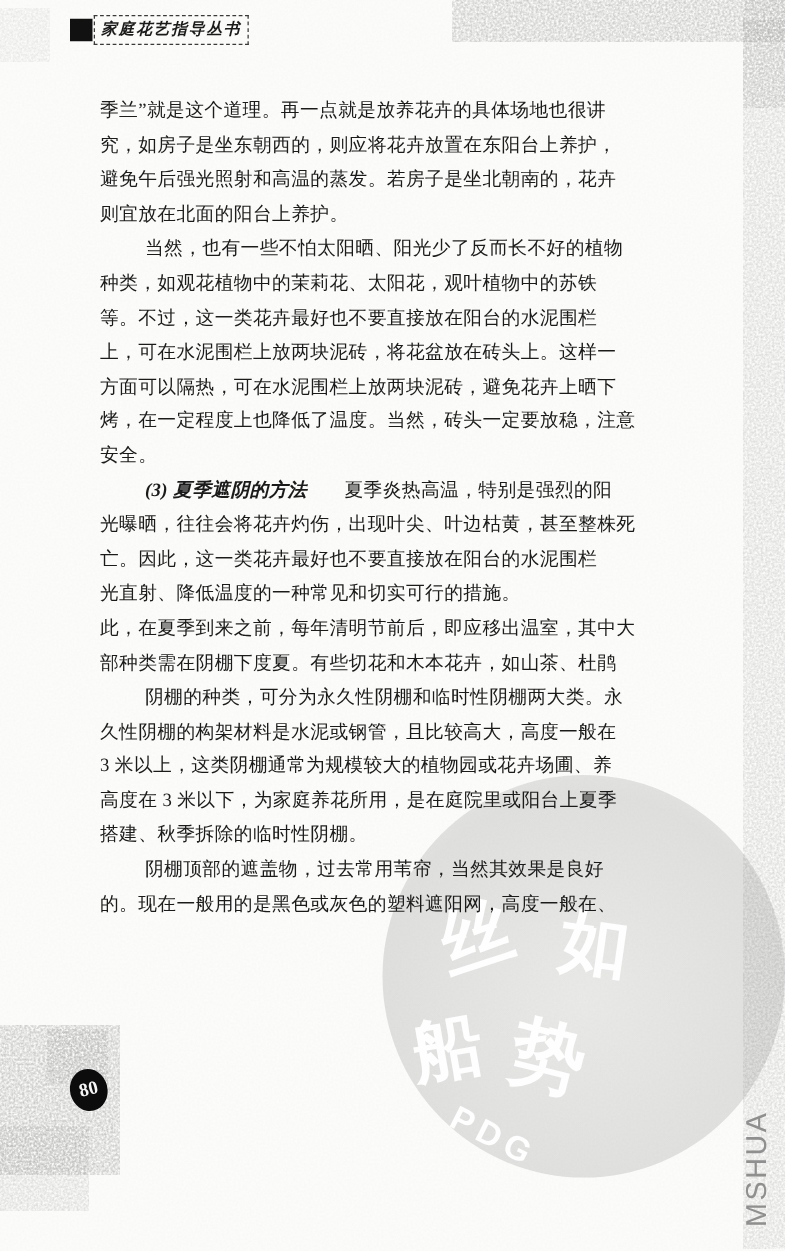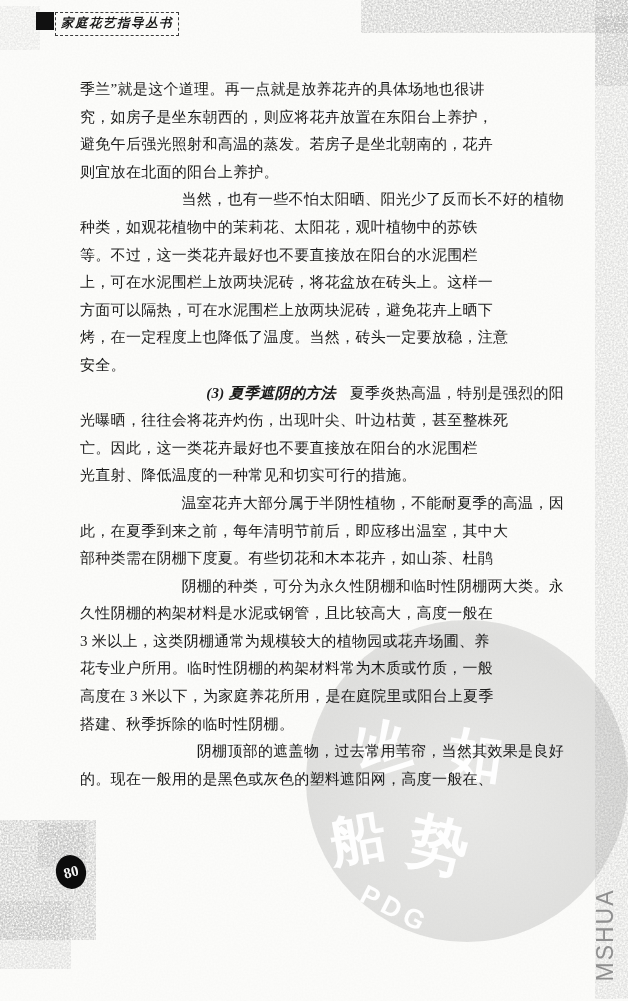--- a/index.html
+++ b/index.html
@@ -13,22 +13,23 @@
   }
   .noise-layer {
     position: absolute;
     left: 0; top: 0;
     z-index: 1;
     pointer-events: none;
   }
   
   .series-header {
     position: absolute;
-    left: 36px; top: 12px;
+    left: 56px; top: 12px;
     display: flex;
+    align-items: center;
     z-index: 2;
   }
   .series-bullet {
     width: 18px; height: 18px;
     background: #111;
   }
   .series-title-box {
     border: 1px dashed #3a3a3a;
     padding: 2px 5px 3px 5px;
     margin-left: 1px;
@@ -47,25 +48,25 @@
     font-size: 15px;
     color: #1b1b1b;
     z-index: 2;
   }
   .line {
     height: 27.6px;
     line-height: 27.6px;
     white-space: nowrap;
     letter-spacing: 0.3px;
   }
-  .line.indent { padding-left: 36px; text-align: right; }
+  .line.indent { padding-left: 36px; }
   .head {
     font-weight: bold;
     font-style: italic;
-    margin-right: 14px;
+    margin-right: 30px;
   }
   
   .stamp {
     position: absolute;
     left: 306px; top: 620px;
     width: 322px; height: 322px;
     border-radius: 50%;
     background: radial-gradient(circle at 50% 55%,
       rgba(100,100,100,0.12) 0%,
       rgba(100,100,100,0.19) 68%,
@@ -171,27 +172,25 @@
       <div class="line"><span>种类，如观花植物中的茉莉花、太阳花，观叶植物中的苏铁</span></div>
       <div class="line"><span>等。不过，这一类花卉最好也不要直接放在阳台的水泥围栏</span></div>
       <div class="line"><span>上，可在水泥围栏上放两块泥砖，将花盆放在砖头上。这样一</span></div>
       <div class="line"><span>方面可以隔热，可在水泥围栏上放两块泥砖，避免花卉上晒下</span></div>
       <div class="line"><span>烤，在一定程度上也降低了温度。当然，砖头一定要放稳，注意</span></div>
       <div class="line"><span>安全。</span></div>
       <div class="line indent"><span class="head">(3) 夏季遮阴的方法</span><span>夏季炎热高温，特别是强烈的阳</span></div>
       <div class="line"><span>光曝晒，往往会将花卉灼伤，出现叶尖、叶边枯黄，甚至整株死</span></div>
       <div class="line"><span>亡。因此，这一类花卉最好也不要直接放在阳台的水泥围栏</span></div>
       <div class="line"><span>光直射、降低温度的一种常见和切实可行的措施。</span></div>
-      <div class="line indent"><span>温室花卉大部分属于半阴性植物，不能耐夏季的高温，因</span></div>
       <div class="line"><span>此，在夏季到来之前，每年清明节前后，即应移出温室，其中大</span></div>
       <div class="line"><span>部种类需在阴棚下度夏。有些切花和木本花卉，如山茶、杜鹃</span></div>
       <div class="line indent"><span>阴棚的种类，可分为永久性阴棚和临时性阴棚两大类。永</span></div>
       <div class="line"><span>久性阴棚的构架材料是水泥或钢管，且比较高大，高度一般在</span></div>
       <div class="line"><span>3 米以上，这类阴棚通常为规模较大的植物园或花卉场圃、养</span></div>
-      <div class="line"><span>花专业户所用。临时性阴棚的构架材料常为木质或竹质，一般</span></div>
       <div class="line"><span>高度在 3 米以下，为家庭养花所用，是在庭院里或阳台上夏季</span></div>
       <div class="line"><span>搭建、秋季拆除的临时性阴棚。</span></div>
       <div class="line indent"><span>阴棚顶部的遮盖物，过去常用苇帘，当然其效果是良好</span></div>
       <div class="line"><span>的。现在一般用的是黑色或灰色的塑料遮阳网，高度一般在、</span></div>
     </div>
 
   <div class="page-num">
     <span>80</span>
   </div>
 

